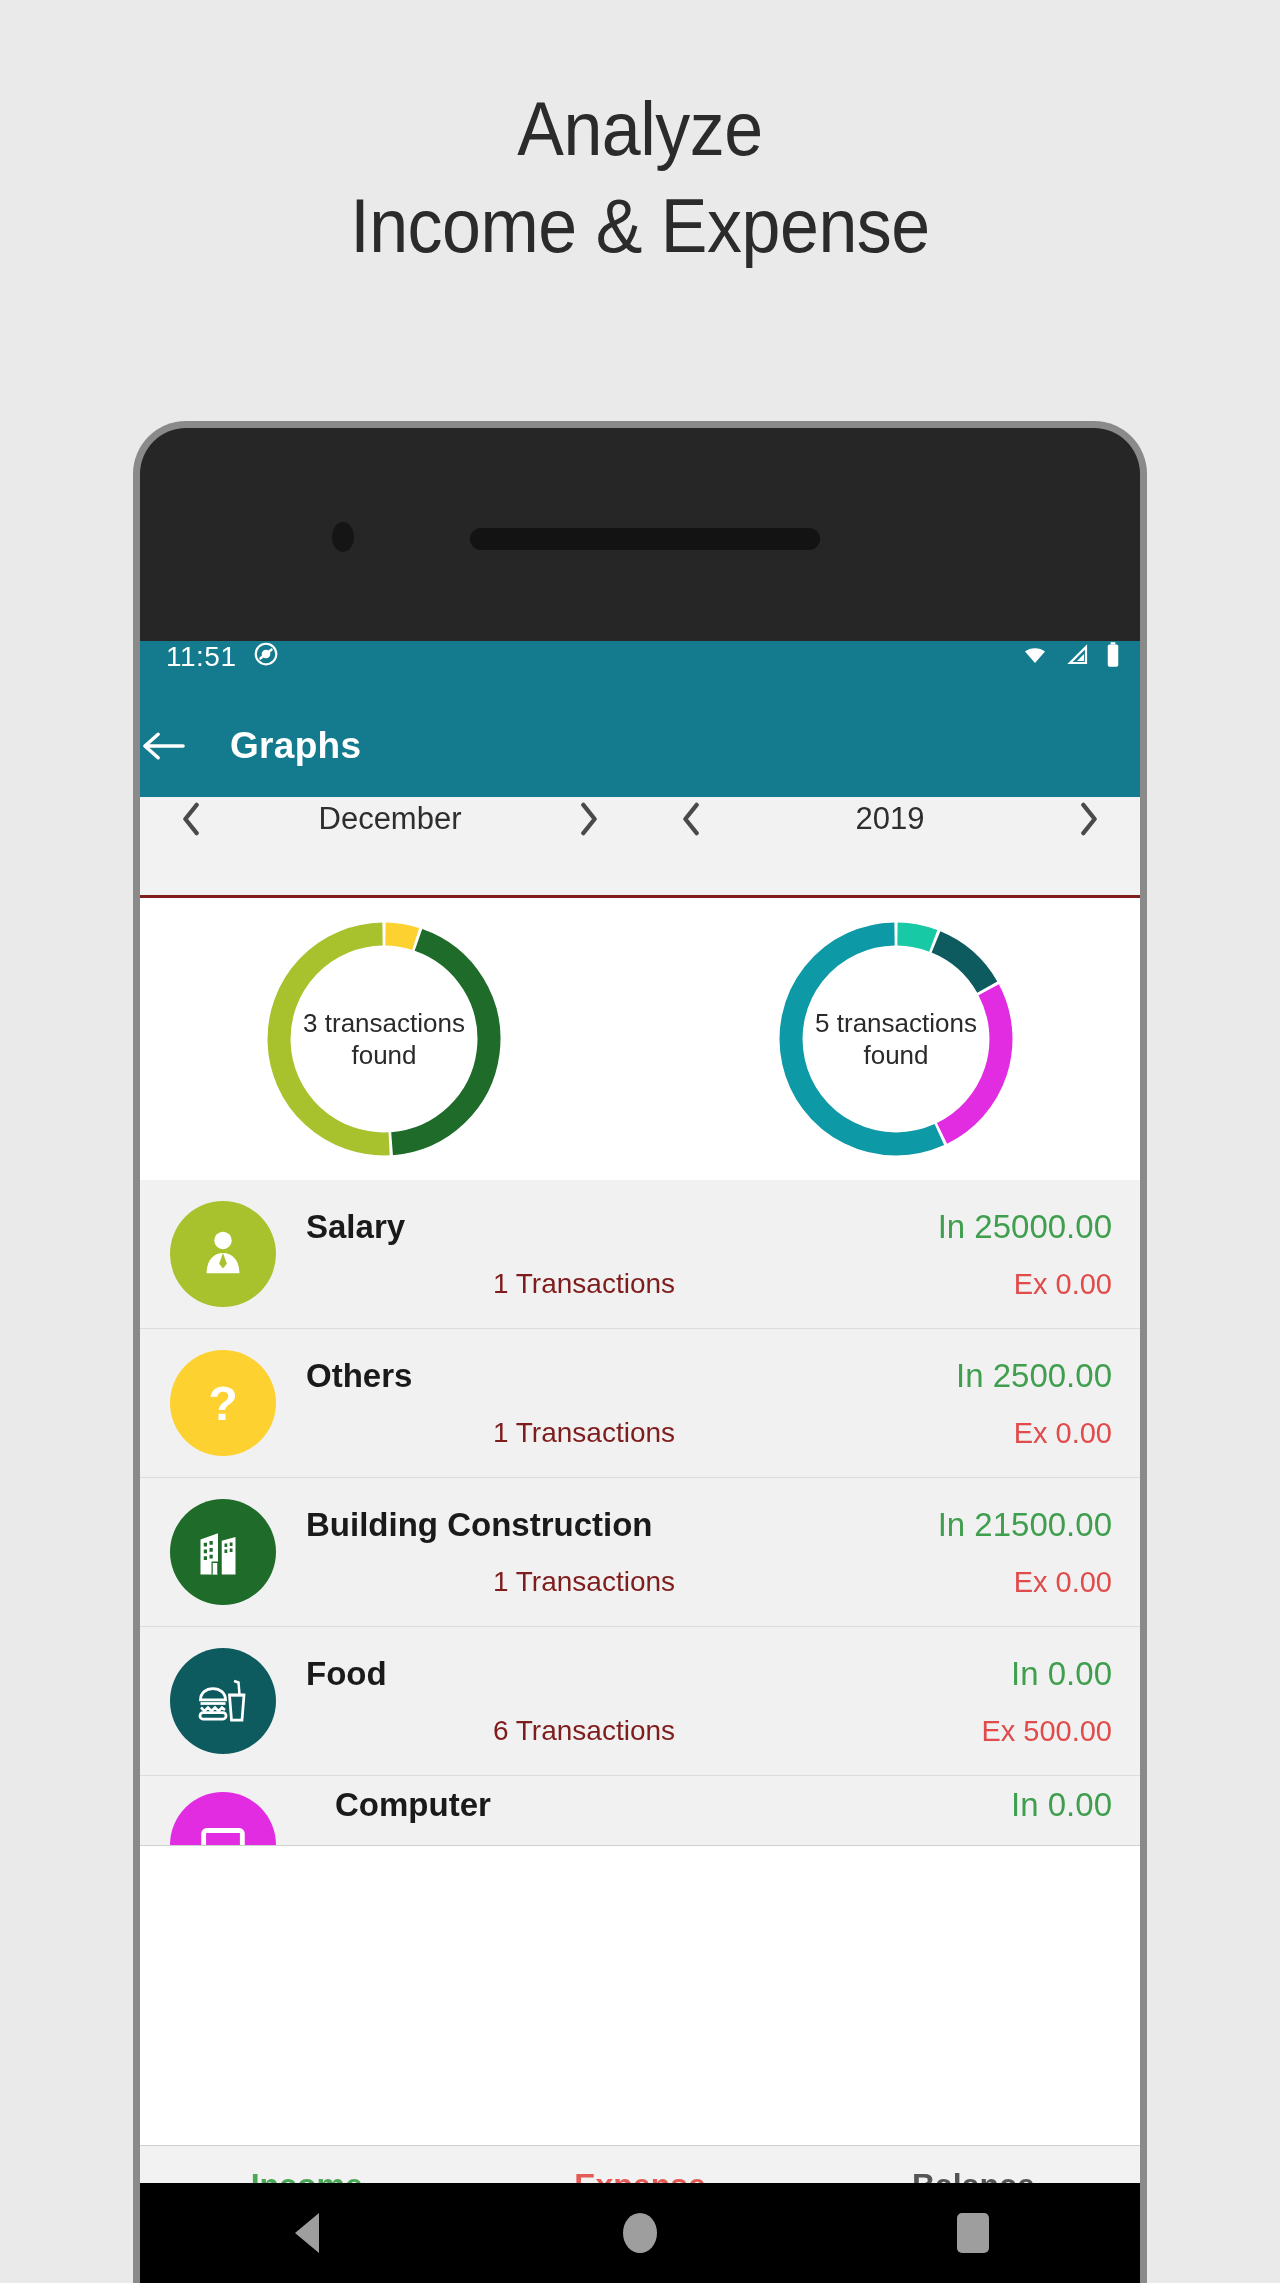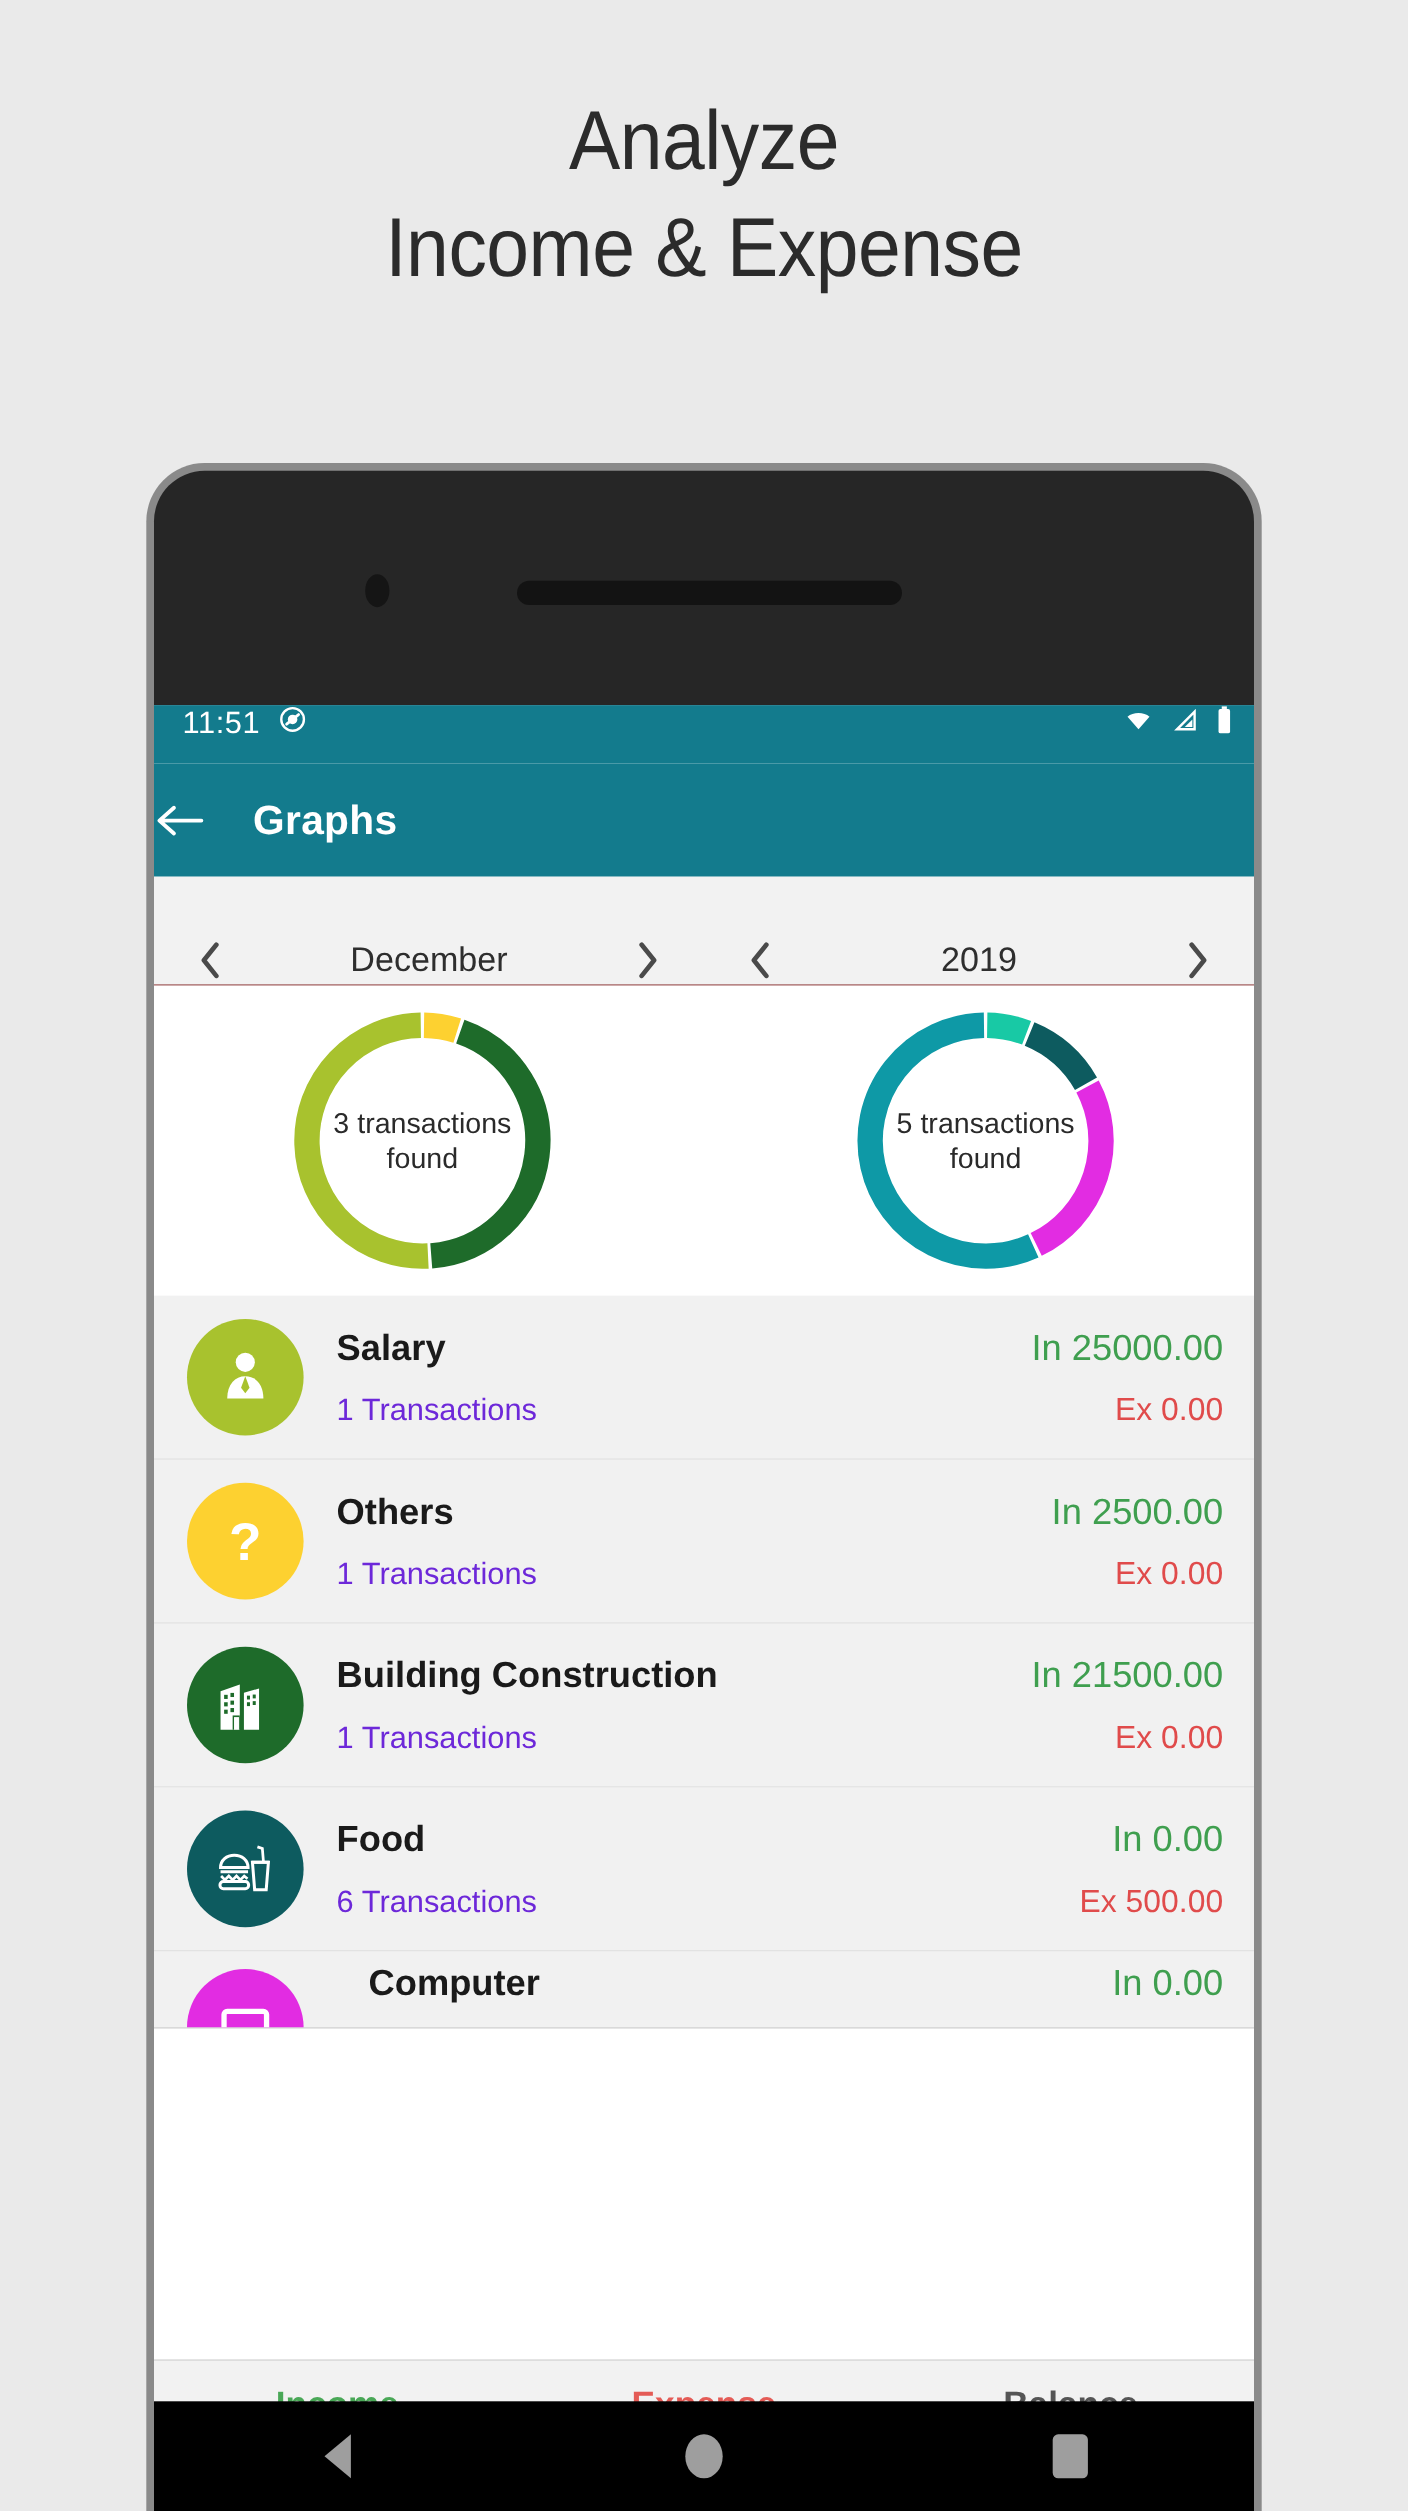--- a/index.html
+++ b/index.html
@@ -62,22 +62,22 @@
   
   .appbar{
     height:103px;background:#137b8d;color:#fff;
     display:flex;align-items:center;
   }
   .back-arrow{width:48px;height:48px;display:inline-flex;align-items:center;justify-content:center;}
   .appbar-title{font-size:37px;font-weight:bold;margin-left:42px;letter-spacing:0.3px;}
   
   .period{
     height:98px;background:#f2f2f2;
-    display:flex;align-items:flex-end;
-    border-bottom:1px solid #7f1d1d;
+    display:flex;align-items:flex-start;
+    border-bottom:3px solid #7f1d1d;
   }
   .per-group{flex:1;display:flex;align-items:center;justify-content:space-between;padding:0 34px;}
   .per-label{font-size:31px;color:#2e2e2e;flex:1;text-align:center;}
   .chev{width:34px;height:44px;display:inline-flex;align-items:center;justify-content:center;color:#4a4a4a;}
   
   .charts{
     height:282px;background:#ffffff;
     display:flex;align-items:center;justify-content:space-around;gap:24px;
   }
   .donut-wrap{position:relative;width:256px;height:256px;}
@@ -99,21 +99,21 @@
   }
   .row.clipped{height:70px;overflow:hidden;align-items:flex-start;padding-top:10px;border-bottom:1px solid #cfcfcf;}
   .avatar{
     width:106px;height:106px;border-radius:50%;
     flex:0 0 106px;
     display:flex;align-items:center;justify-content:center;
   }
   .row.clipped .avatar{margin-top:6px;}
   .row-mid{flex:1;padding-left:30px;}
   .row-title{font-size:33px;color:#1a1a1a;font-weight:bold;margin-bottom:22px;}
-  .row-sub{font-size:28px;color:#6d28d9;}
+  .row-sub{font-size:28px;color:#7f1d1d;text-align:center;}
   .row-right{text-align:right;min-width:250px;}
   .amt-in{font-size:33px;color:#3f9f4f;margin-bottom:22px;}
   .amt-ex{font-size:29px;color:#e04b4b;}
   .row.clipped .row-title{margin-bottom:0;margin-left:29px;}
   
   .summary{
     position:absolute;left:0;bottom:0;width:1000px;height:137px;
     background:#f2f2f2;border-top:1px solid #cfcfcf;
     display:flex;align-items:center;
   }

